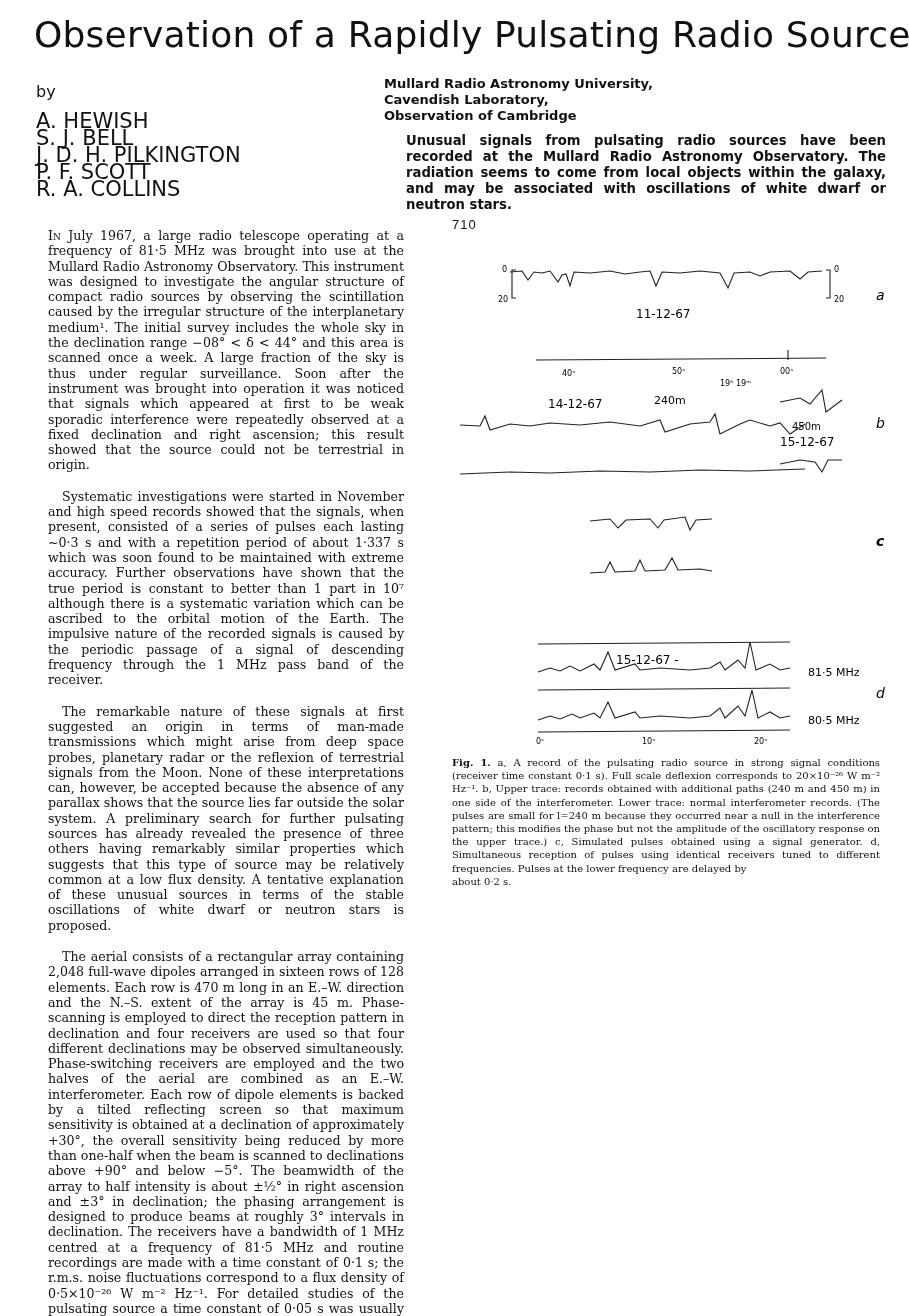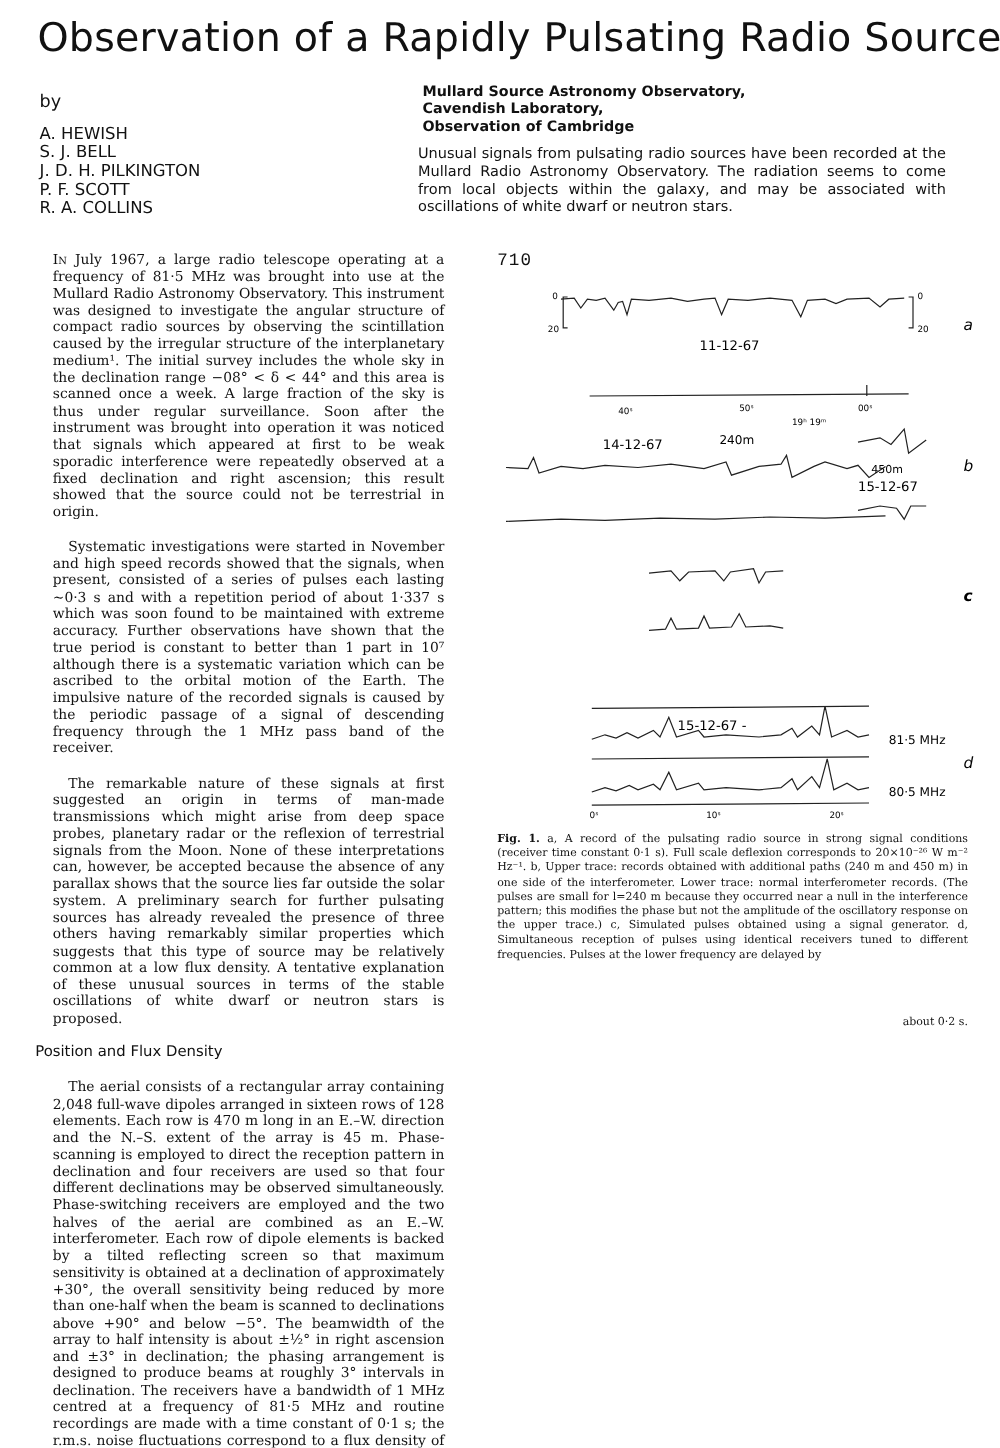--- a/index.html
+++ b/index.html
@@ -1,56 +1,55 @@
 <!DOCTYPE html>
 <html><head>
 <meta charset="utf-8">
 <style>
   html, body { margin:0; padding:0; background:#ffffff; }
   body { width:909px; height:1316px; position:relative; overflow:hidden; color:#111; }
   .title { position:absolute; left:34px; top:14px; font-family:"DejaVu Sans", sans-serif; font-size:36px; font-weight:normal; letter-spacing:0.2px; white-space:nowrap; }
   .by { position:absolute; left:36px; top:82px; font-family:"DejaVu Sans", sans-serif; font-size:16px; }
-  .authors { position:absolute; left:36px; top:113px; font-family:"DejaVu Sans", sans-serif; font-size:15px; line-height:17px; }
+  .authors { position:absolute; left:36px; top:113px; font-family:"DejaVu Sans", sans-serif; font-size:21px; line-height:17px; }
   .affil { position:absolute; left:384px; top:76px; font-family:"DejaVu Sans", sans-serif; font-size:13px; line-height:16px; font-weight:bold; }
-  .abstract { position:absolute; left:380px; top:133px; width:480px; font-family:"DejaVu Sans", sans-serif; font-size:13.2px; line-height:16px; text-align:justify; }
+  .abstract { position:absolute; left:406px; top:133px; width:480px; font-family:"DejaVu Sans", sans-serif; font-size:13.2px; line-height:16px; text-align:justify;font-weight:bold; }
   .col { position:absolute; left:32px; top:212px; width:388px; font-family:"DejaVu Serif", serif; font-size:12.6px; line-height:15.3px; text-align:justify; }
   .col p { margin:16px; text-indent:14px; }
   .col p.first { text-indent:0; }
   .col h2 { font-family:"DejaVu Sans", sans-serif; font-size:13.5px; font-weight:normal; margin:8px 0 2px 0; }
   .sc { font-variant:small-caps; }
-  .pageno { position:absolute; left:452px; top:228px; font-family:Liberation Mono, monospace; font-size:16px; letter-spacing:1px; }
+  .pageno { position:absolute; left:452px; top:217px; font-family:Liberation Sans, sans-serif; font-size:13px; letter-spacing:1px; }
   .fig { position:absolute; left:450px; top:240px; width:450px; height:520px; }
   .caption { position:absolute; left:452px; top:756px; width:428px; font-family:"DejaVu Serif", serif; font-size:10px; line-height:13.2px; text-align:justify; }
-  .caption .last { text-align:right; display:block;margin-top:48px; }
+  .caption .last { text-align:left; display:block; }
   svg text { font-family:"DejaVu Sans", sans-serif; }
 </style>
 </head>
 <body>
 
 <div class="title">Observation of a Rapidly Pulsating Radio Source</div>
 <div class="by">by</div>
 <div class="authors">
   <div>A. HEWISH</div>
   <div>S. J. BELL</div>
   <div>J. D. H. PILKINGTON</div>
   <div>P. F. SCOTT</div>
   <div>R. A. COLLINS</div>
 </div>
 <div class="affil">
-  <div>Mullard Source Astronomy Observatory,</div>
+  <div>Mullard Radio Astronomy University,</div>
   <div>Cavendish Laboratory,</div>
   <div>Observation of Cambridge</div>
 </div>
 <div class="abstract">Unusual signals from pulsating radio sources have been recorded at the Mullard Radio Astronomy Observatory. The radiation seems to come from local objects within the galaxy, and may be associated with oscillations of white dwarf or neutron stars.</div>
 
 <div class="col">
   <p class="first"><span class="sc">In</span><span> July 1967, a large radio telescope operating at a frequency of 81·5 MHz was brought into use at the Mullard Radio Astronomy Observatory. This instrument was designed to investigate the angular structure of compact radio sources by observing the scintillation caused by the irregular structure of the interplanetary medium¹. The initial survey includes the whole sky in the declination range −08° &lt; δ &lt; 44° and this area is scanned once a week. A large fraction of the sky is thus under regular surveillance. Soon after the instrument was brought into operation it was noticed that signals which appeared at first to be weak sporadic interference were repeatedly observed at a fixed declination and right ascension; this result showed that the source could not be terrestrial in origin.</span></p>
   <p>Systematic investigations were started in November and high speed records showed that the signals, when present, consisted of a series of pulses each lasting ~0·3 s and with a repetition period of about 1·337 s which was soon found to be maintained with extreme accuracy. Further observations have shown that the true period is constant to better than 1 part in 10⁷ although there is a systematic variation which can be ascribed to the orbital motion of the Earth. The impulsive nature of the recorded signals is caused by the periodic passage of a signal of descending frequency through the 1 MHz pass band of the receiver.</p>
   <p>The remarkable nature of these signals at first suggested an origin in terms of man-made transmissions which might arise from deep space probes, planetary radar or the reflexion of terrestrial signals from the Moon. None of these interpretations can, however, be accepted because the absence of any parallax shows that the source lies far outside the solar system. A preliminary search for further pulsating sources has already revealed the presence of three others having remarkably similar properties which suggests that this type of source may be relatively common at a low flux density. A tentative explanation of these unusual sources in terms of the stable oscillations of white dwarf or neutron stars is proposed.</p>
-  <h2>Position and Flux Density</h2>
   <p>The aerial consists of a rectangular array containing 2,048 full-wave dipoles arranged in sixteen rows of 128 elements. Each row is 470 m long in an E.–W. direction and the N.–S. extent of the array is 45 m. Phase-scanning is employed to direct the reception pattern in declination and four receivers are used so that four different declinations may be observed simultaneously. Phase-switching receivers are employed and the two halves of the aerial are combined as an E.–W. interferometer. Each row of dipole elements is backed by a tilted reflecting screen so that maximum sensitivity is obtained at a declination of approximately +30°, the overall sensitivity being reduced by more than one-half when the beam is scanned to declinations above +90° and below −5°. The beamwidth of the array to half intensity is about ±½° in right ascension and ±3° in declination; the phasing arrangement is designed to produce beams at roughly 3° intervals in declination. The receivers have a bandwidth of 1 MHz centred at a frequency of 81·5 MHz and routine recordings are made with a time constant of 0·1 s; the r.m.s. noise fluctuations correspond to a flux density of 0·5×10⁻²⁶ W m⁻² Hz⁻¹. For detailed studies of the pulsating source a time constant of 0·05 s was usually employed and the signals were displayed on a multi-channel ‘Rapidgraph’ pen recorder with a time constant of 0·03 s. Accurate timing of the pulses was achieved by recording second pips derived from the MSF Rugby time transmissions.</p>
 </div>
 
 <div class="pageno">710</div>
 
 <svg class="fig" viewBox="0 0 450 520" width="450" height="520">
   <g fill="none" stroke="#222" stroke-width="1.1">
 
     <path d="M60 32 L72 31 L78 40 L84 32 L92 33 L100 31 L108 42 L112 35 L116 34 L120 46 L124 32 L140 33 L160 31 L175 34 L190 32 L200 31 L206 46 L212 32 L230 33 L250 31 L270 33 L278 48 L284 33 L300 32 L310 36 L320 32 L340 31 L350 39 L358 32 L372 31"></path>
     <path d="M66 30 L62 30 L62 58 L66 58"></path>

